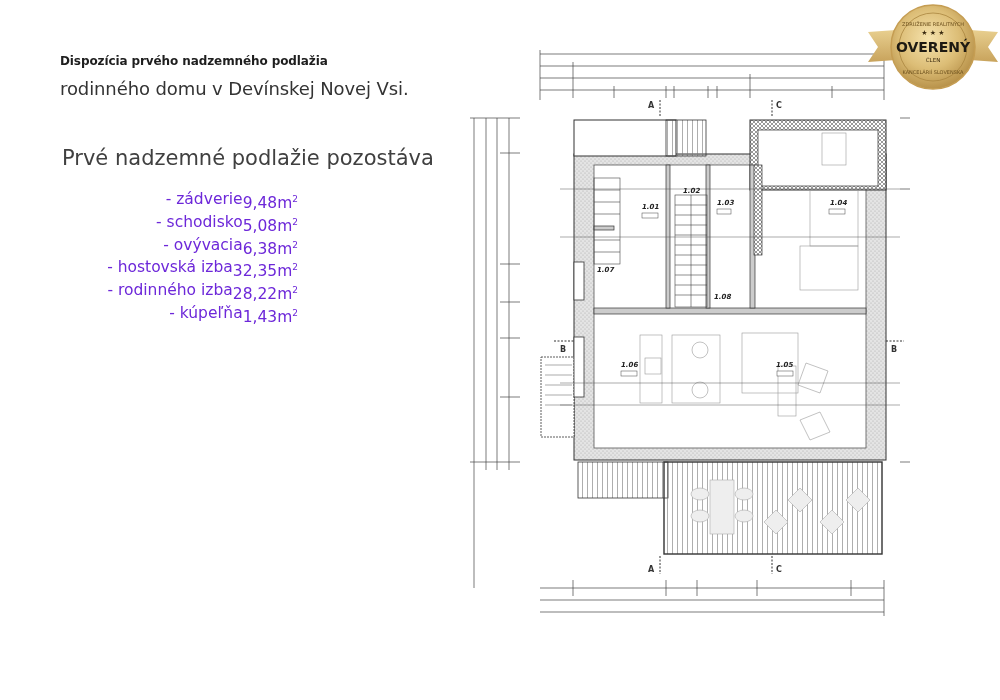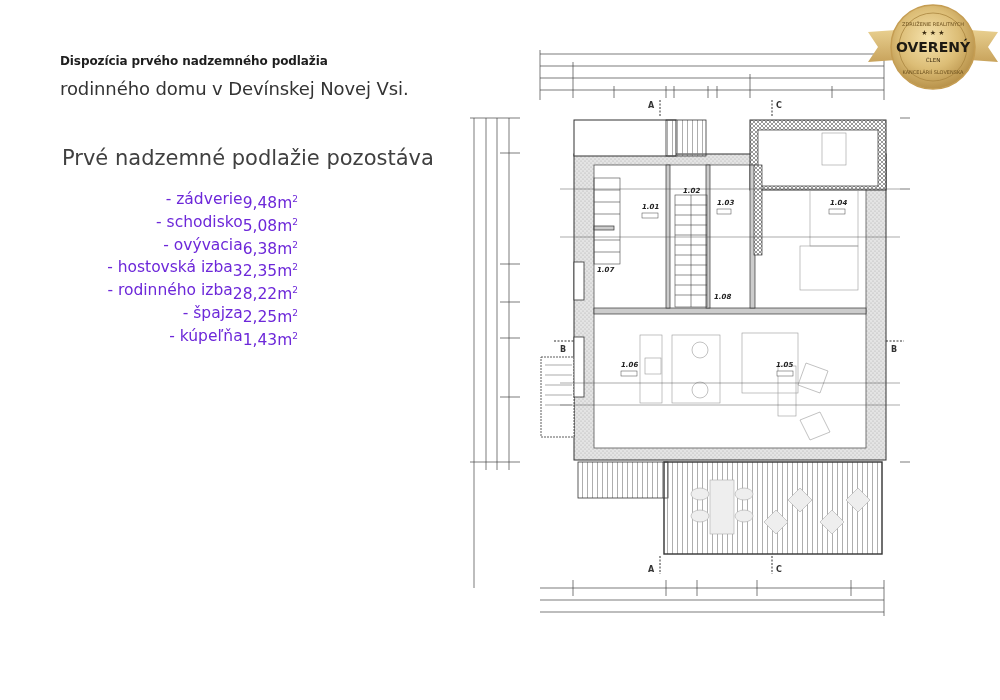--- a/index.html
+++ b/index.html
@@ -36,24 +36,20 @@
       <span class="name">- ovývacia</span>
       <span class="area"><span>6,38m</span><sup>2</sup></span>
     </div>
   <div class="room">
       <span class="name">- hostovská izba</span>
       <span class="area"><span>32,35m</span><sup>2</sup></span>
     </div>
   <div class="room">
       <span class="name">- rodinného izba</span>
       <span class="area"><span>28,22m</span><sup>2</sup></span>
-    </div>
-  <div class="room">
-      <span class="name">- špajza</span>
-      <span class="area"><span>2,25m</span><sup>2</sup></span>
     </div>
   <div class="room">
       <span class="name">- kúpeľňa</span>
       <span class="area"><span>1,43m</span><sup>2</sup></span>
     </div>
 </div>
 
 <svg class="plan" viewBox="470 40 440 580" xmlns="http://www.w3.org/2000/svg">
   <defs>
     <pattern id="hatch" width="4" height="4" patternUnits="userSpaceOnUse">

